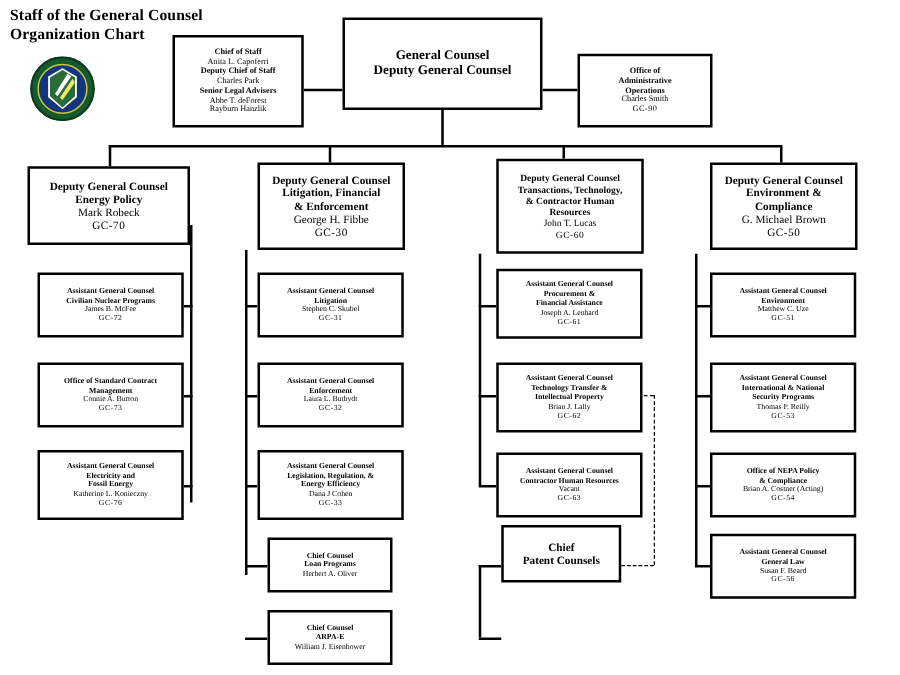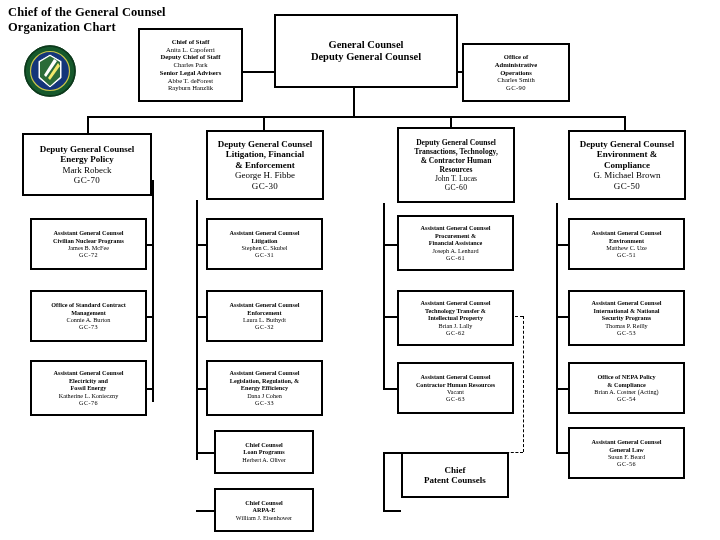--- a/index.html
+++ b/index.html
@@ -90,21 +90,21 @@
     border-left:1.5px dashed #000;
     z-index:1;
   }
 </style>
 </head>
 <body>
 
 <div id="chart">
 
   <div class="title">
-    <div>Chief of the General Counsel</div>
+    <div>Staff of the General Counsel</div>
     <div>Organization Chart</div>
   </div>
 
   <svg class="seal" viewBox="0 0 52 52">
     <circle cx="26" cy="26" r="25" fill="#16592c" stroke="#0d3a1c" stroke-width="1.5"></circle>
     <circle cx="26" cy="26" r="19.5" fill="#14357a" stroke="#c9c44a" stroke-width="1.2"></circle>
     <path d="M26 9 L38 16 L38 33 L26 43 L14 33 L14 16 Z" fill="#ffffff" stroke="#14357a" stroke-width="1"></path>
     <path d="M26 11 L36 17 L36 32 L26 41 L16 32 L16 17 Z" fill="#2a6b38"></path>
     <path d="M20 30 L30 14 L33 16 L22 32 Z" fill="#ffffff"></path>
     <path d="M24 33 L34 18 L36 21 L26 35 Z" fill="#f2e96b"></path>
@@ -158,21 +158,21 @@
   <div class="box sz-s" style="left:138px;top:28px;width:105px;height:74px;">
     <span class="ttl">Chief of Staff</span>
     <span class="nm">Anita L. Capoferri</span>
     <span class="ttl">Deputy Chief of Staff</span>
     <span class="nm">Charles Park</span>
     <span class="ttl">Senior Legal Advisers</span>
     <span class="nm">Abbe T. deForest</span>
     <span class="nm">Rayburn Hanzlik</span>
   </div>
 
-  <div class="box sz-xl" style="left:274px;top:14px;width:184px;height:74px;">
+  <div class="box sz-xl" style="left:274px;top:14px;width:160px;height:74px;">
     <span class="ttl">General Counsel</span>
     <span class="ttl">Deputy General Counsel</span>
   </div>
 
   <div class="box sz-s" style="left:462px;top:43px;width:108px;height:59px;">
     <span class="ttl">Office of</span>
     <span class="ttl">Administrative</span>
     <span class="ttl">Operations</span>
     <span class="nm">Charles Smith</span>
     <span class="code">GC-90</span>
@@ -311,19 +311,19 @@
     <span class="ttl">Loan Programs</span>
     <span class="nm">Herbert A. Oliver</span>
   </div>
 
   <div class="box sz-xs" style="left:214px;top:488px;width:100px;height:44px;">
     <span class="ttl">Chief Counsel</span>
     <span class="ttl">ARPA-E</span>
     <span class="nm">William J. Eisenhower</span>
   </div>
 
-  <div class="box sz-l" style="left:401px;top:452px;width:108px;height:46px;">
+  <div class="box sz-l" style="left:401px;top:420px;width:96px;height:46px;">
     <span class="ttl">Chief</span>
     <span class="ttl">Patent Counsels</span>
   </div>
 
 
 </div>
 
 </body></html>

